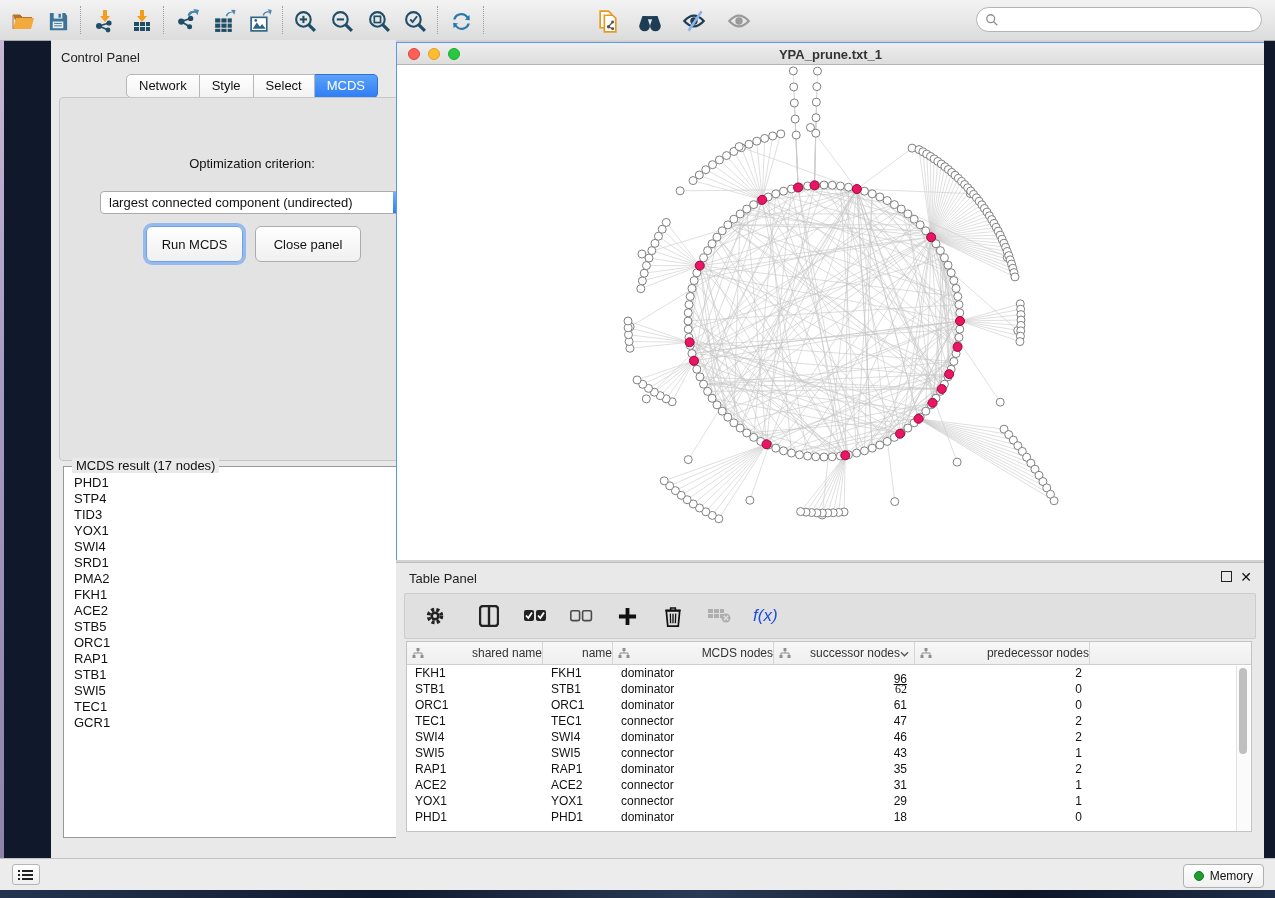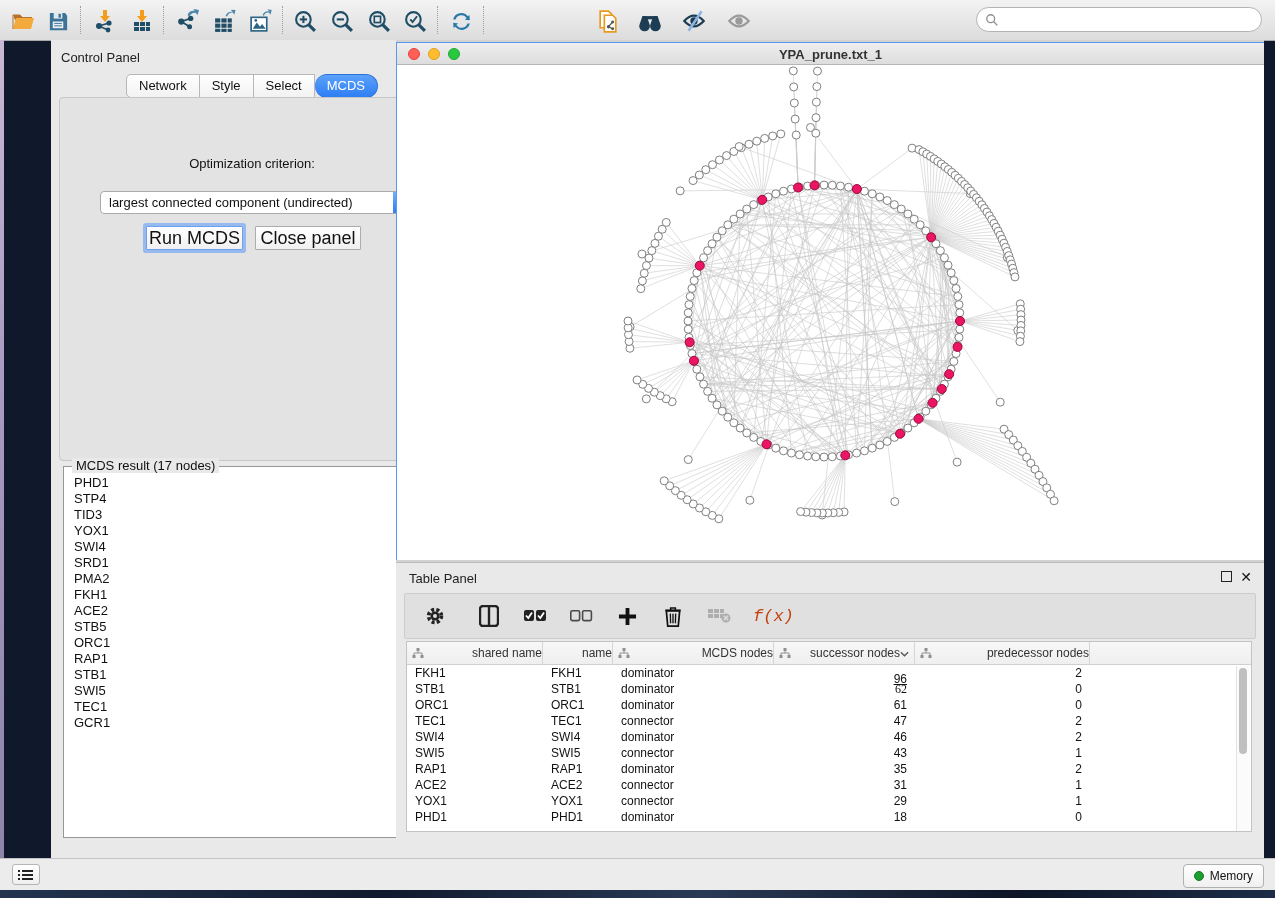--- a/index.html
+++ b/index.html
@@ -31,34 +31,34 @@
   .win-btns{position:absolute;display:flex;gap:8px;align-items:center;}
   #cp-btns{right:12px;top:9px;}
   .float-btn{width:9px;height:9px;border:1.5px solid #222;background:transparent;}
   .close-btn{font-size:14px;font-weight:bold;color:#111;line-height:10px;}
 
   .tab-group{position:absolute;display:flex;}
   .tab{font-size:13px;color:#111;background:linear-gradient(#ffffff,#f2f2f2);
      border:1px solid #b7b7b7;border-left:none;padding:3px 12px 4px 12px;white-space:nowrap;}
   .tab:first-child{border-left:1px solid #b7b7b7;border-radius:5px 0 0 5px;}
   .tab:last-child{border-radius:0 5px 5px 0;}
-  .tab.active{background:linear-gradient(#5ba2fa,#2e7ef5);color:#fff;border-color:#2e6fd8;border-radius:12px;}
+  .tab.active{background:linear-gradient(#5ba2fa,#2e7ef5);color:#fff;border-color:#2e6fd8;}
   #cp-tabs{left:75px;top:34px;}
 
   #cp-inner{position:absolute;left:8px;top:57px;width:384px;height:362px;background:#e3e3e3;
      border:1px solid #c6c6c6;border-radius:4px;}
   #opt-label{position:absolute;left:0;top:58px;width:100%;text-align:center;font-size:13px;color:#111;}
   #criterion-select{position:absolute;left:40px;top:93px;width:313px;height:23px;background:#fff;
      border:1px solid #ababab;border-radius:4px;display:flex;align-items:center;box-sizing:border-box;}
   #criterion-value{flex:1;font-size:13px;padding-left:8px;color:#111;white-space:nowrap;}
   #criterion-stepper{width:19px;height:21px;border-radius:3px 3px;margin-right:0;border-radius:0 3px 3px 0;
      background:linear-gradient(#6fb0fb,#2e7ef5);display:flex;flex-direction:column;align-items:center;justify-content:center;gap:1px;}
   #criterion-stepper svg{display:block;}
-  .btn{position:absolute;height:24px;background:linear-gradient(#ffffff,#f0f0f0);border:1px solid #acacac;
-     border-radius:1px;font-size:18px;color:#111;display:flex;align-items:center;justify-content:center;box-sizing:border-box;}
+  .btn{position:absolute;height:36px;background:linear-gradient(#ffffff,#f0f0f0);border:1px solid #acacac;
+     border-radius:6px;font-size:13px;color:#111;display:flex;align-items:center;justify-content:center;box-sizing:border-box;}
   #run-btn{left:86px;top:128px;width:97px;box-shadow:0 0 0 3px rgba(88,151,248,.55);border-color:#6f9ff0;}
   #closepanel-btn{left:195px;top:128px;width:106px;}
 
   #mcds-fieldset{position:absolute;left:12px;top:426px;width:372px;height:372px;border:1px solid #979797;
      background:#fff;box-sizing:border-box;}
   #mcds-legend{position:absolute;left:8px;top:-9px;background:#e9e9e9;padding:0 4px;font-size:13px;color:#111;}
   #mcds-list{position:absolute;left:1px;top:8px;bottom:1px;right:13px;overflow:hidden;}
   .mcds-item{font-size:13px;color:#111;padding:1px 0 1px 9px;line-height:14px;}
   #mcds-scroll{position:absolute;top:1px;bottom:1px;right:1px;width:12px;background:#fafafa;border-left:1px solid #d9d9d9;}
 
@@ -80,21 +80,21 @@
   #tl-green{left:51px;background:#28c840;border:1px solid #1eaa33;}
   #net-canvas{position:absolute;left:0;top:22px;width:866px;height:495px;background:#fff;}
 
   
   #table-panel{position:absolute;left:0;top:522px;width:868px;height:296px;background:#e9e9e9;border-top:1px solid #bdbdbd;box-sizing:border-box;}
   #tp-title{position:absolute;left:13px;top:8px;}
   #tp-btns{right:12px;top:8px;}
   #tp-toolbar{position:absolute;left:8px;top:30px;width:852px;height:46px;background:#e0e0e0;
      border:1px solid #cccccc;border-radius:2px;display:flex;align-items:center;box-sizing:border-box;}
   .tp-icon{margin-left:22px;display:flex;align-items:center;justify-content:center;width:24px;height:24px;}
-  .tp-fx{font-family:Liberation Mono, monospace;font-style:italic;font-size:17px;color:#c2410c;}
+  .tp-fx{font-family:Liberation Sans, sans-serif;font-style:italic;font-size:17px;color:#1d4ed8;}
 
   #table-box{position:absolute;left:10px;top:78px;width:846px;height:191px;background:#fff;border:1px solid #c3c3c3;box-sizing:border-box;}
   #table-header{display:flex;height:23px;background:linear-gradient(#f7f7f7,#efefef);border-bottom:1px solid #cfcfcf;box-sizing:border-box;}
   .th{display:flex;align-items:center;border-right:1px solid #d6d6d6;box-sizing:border-box;font-size:12px;color:#333;position:relative;}
   .th .lbl{flex:1;text-align:right;white-space:nowrap;overflow:hidden;}
   .th .cicon{margin-left:5px;flex:0 0 auto;display:flex;}
   .tr{display:flex;height:16px;align-items:center;}
   .td{font-size:12px;color:#111;white-space:nowrap;overflow:hidden;box-sizing:border-box;}
   .td.num{text-align:right;}
   #tbl-vscroll{position:absolute;right:1px;top:24px;width:13px;height:165px;background:#fbfbfb;border-left:1px solid #e2e2e2;}

